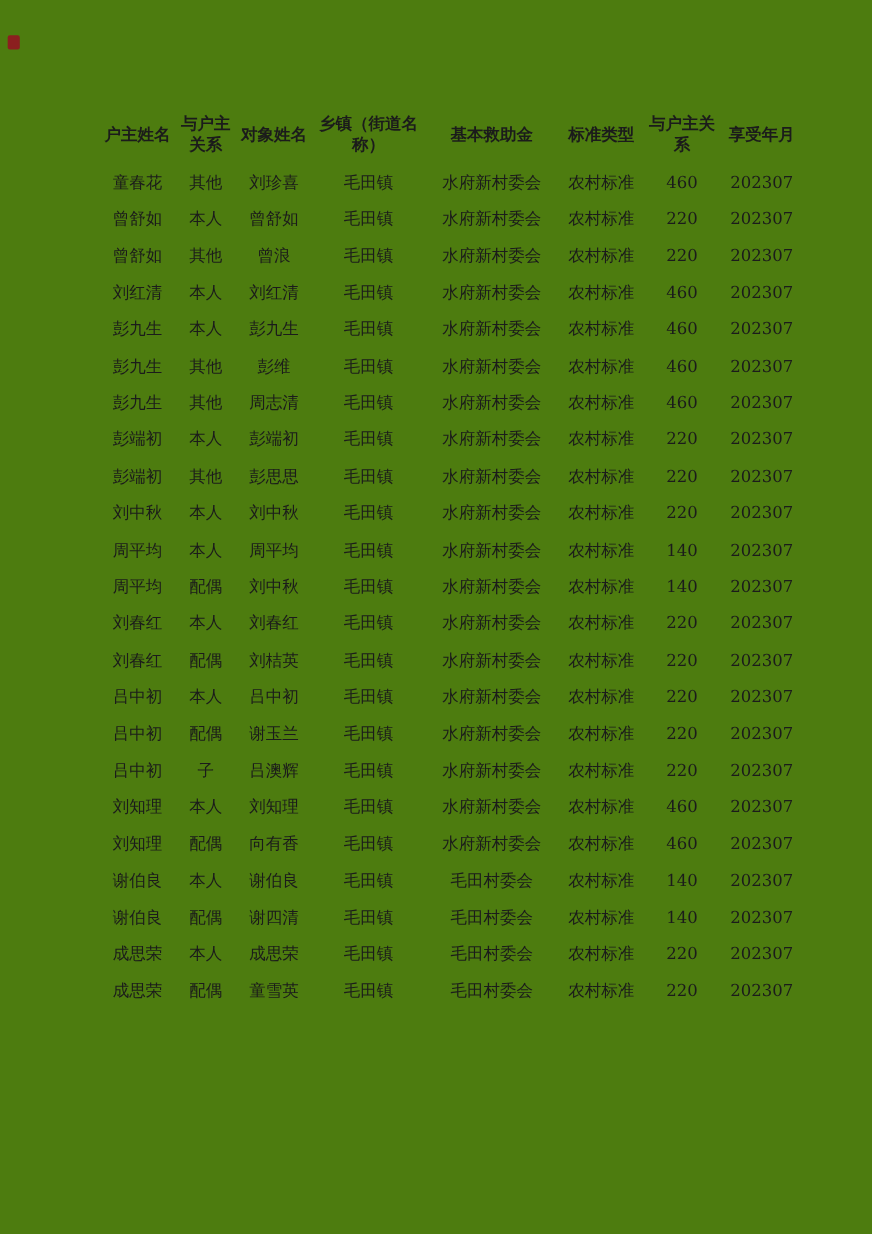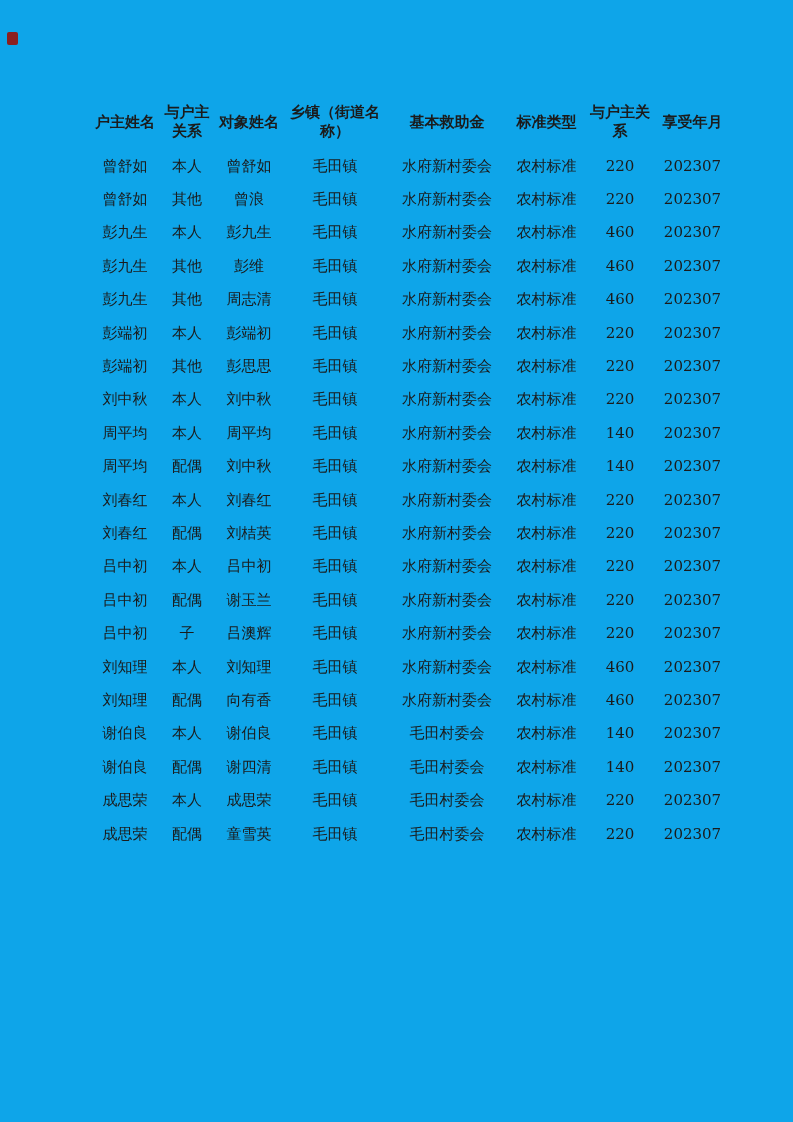--- a/index.html
+++ b/index.html
@@ -48,21 +48,21 @@
     height: 33.4px;
     vertical-align: middle;
     text-align: center;
     padding: 0;
     white-space: nowrap;
   }
 </style>
 </head>
 <body>
 
-<div class="page" style="background: #0ea5e9; color: rgb(27, 27, 27);">
+<div class="page" style="background: #4d7c0f; color: rgb(27, 27, 27);">
   <div class="corner-marker" style="background: rgb(139, 31, 31);"></div>
   <table class="data">
     <colgroup>
       <col style="width:70px">
       <col style="width:54px">
       <col style="width:70px">
       <col style="width:102px">
       <col style="width:122px">
       <col style="width:77px">
       <col style="width:70px">
@@ -75,37 +75,57 @@
           <th>对象姓名</th>
           <th>乡镇（街道名称）</th>
           <th>基本救助金</th>
           <th>标准类型</th>
           <th>与户主关系</th>
           <th>享受年月</th>
         </tr>
     </thead>
     <tbody>
         <tr>
+          <td>童春花</td>
+          <td>其他</td>
+          <td>刘珍喜</td>
+          <td>毛田镇</td>
+          <td>水府新村委会</td>
+          <td>农村标准</td>
+          <td>460</td>
+          <td>202307</td>
+        </tr>
+        <tr>
           <td>曾舒如</td>
           <td>本人</td>
           <td>曾舒如</td>
           <td>毛田镇</td>
           <td>水府新村委会</td>
           <td>农村标准</td>
           <td>220</td>
           <td>202307</td>
         </tr>
         <tr>
           <td>曾舒如</td>
           <td>其他</td>
           <td>曾浪</td>
           <td>毛田镇</td>
           <td>水府新村委会</td>
           <td>农村标准</td>
           <td>220</td>
+          <td>202307</td>
+        </tr>
+        <tr>
+          <td>刘红清</td>
+          <td>本人</td>
+          <td>刘红清</td>
+          <td>毛田镇</td>
+          <td>水府新村委会</td>
+          <td>农村标准</td>
+          <td>460</td>
           <td>202307</td>
         </tr>
         <tr>
           <td>彭九生</td>
           <td>本人</td>
           <td>彭九生</td>
           <td>毛田镇</td>
           <td>水府新村委会</td>
           <td>农村标准</td>
           <td>460</td>

